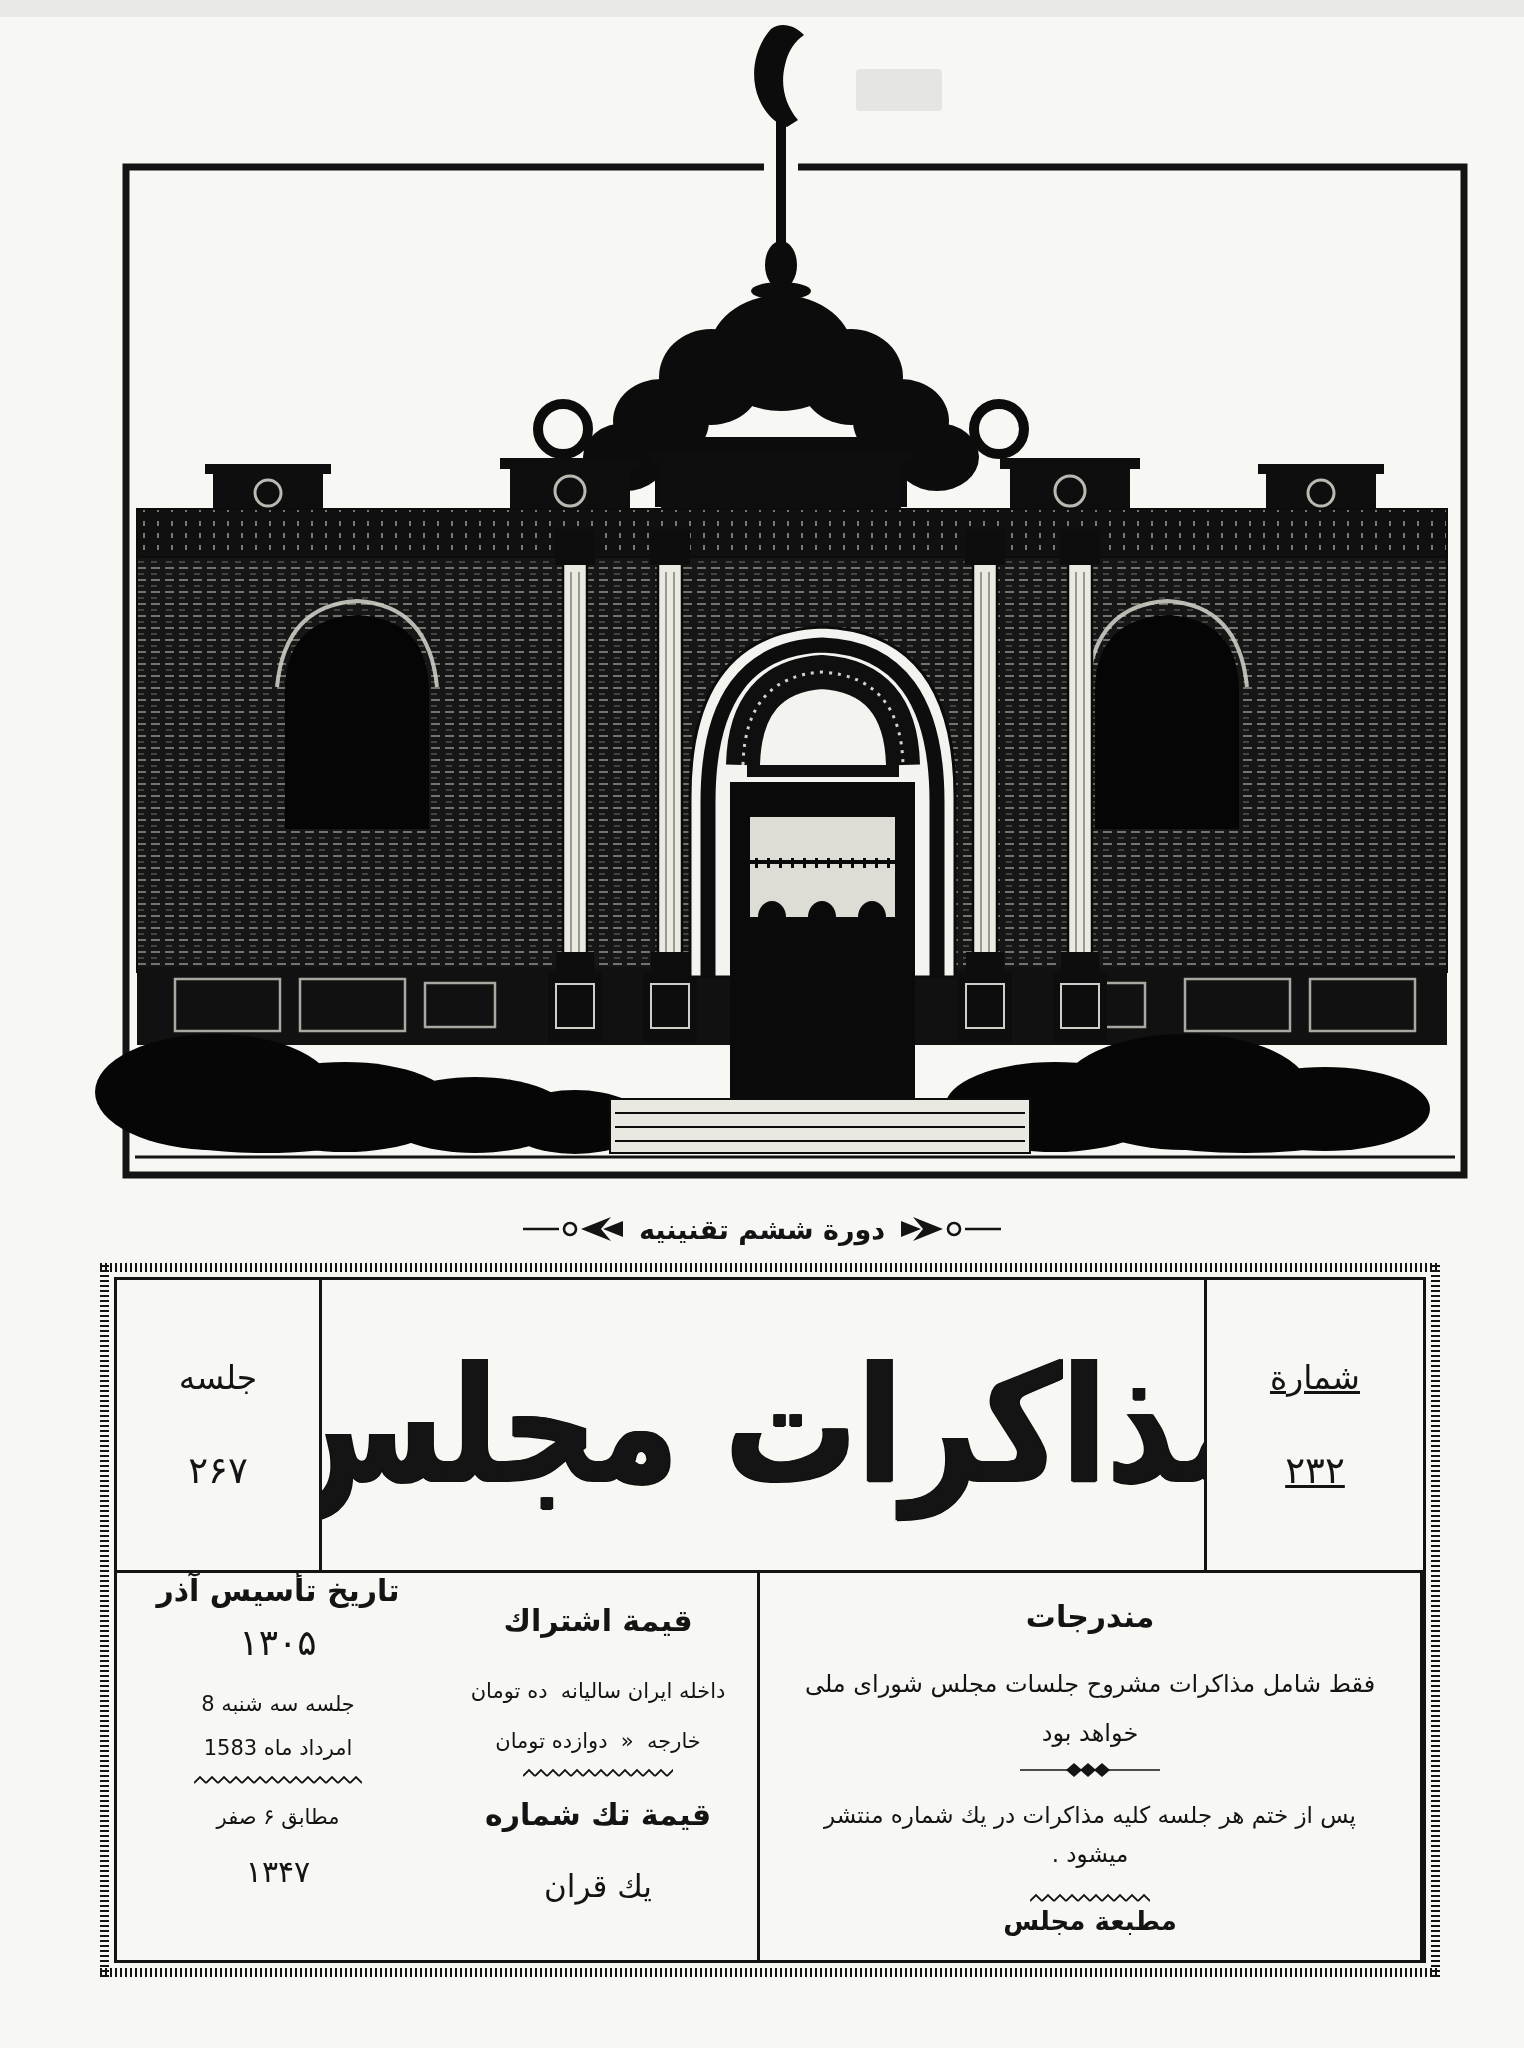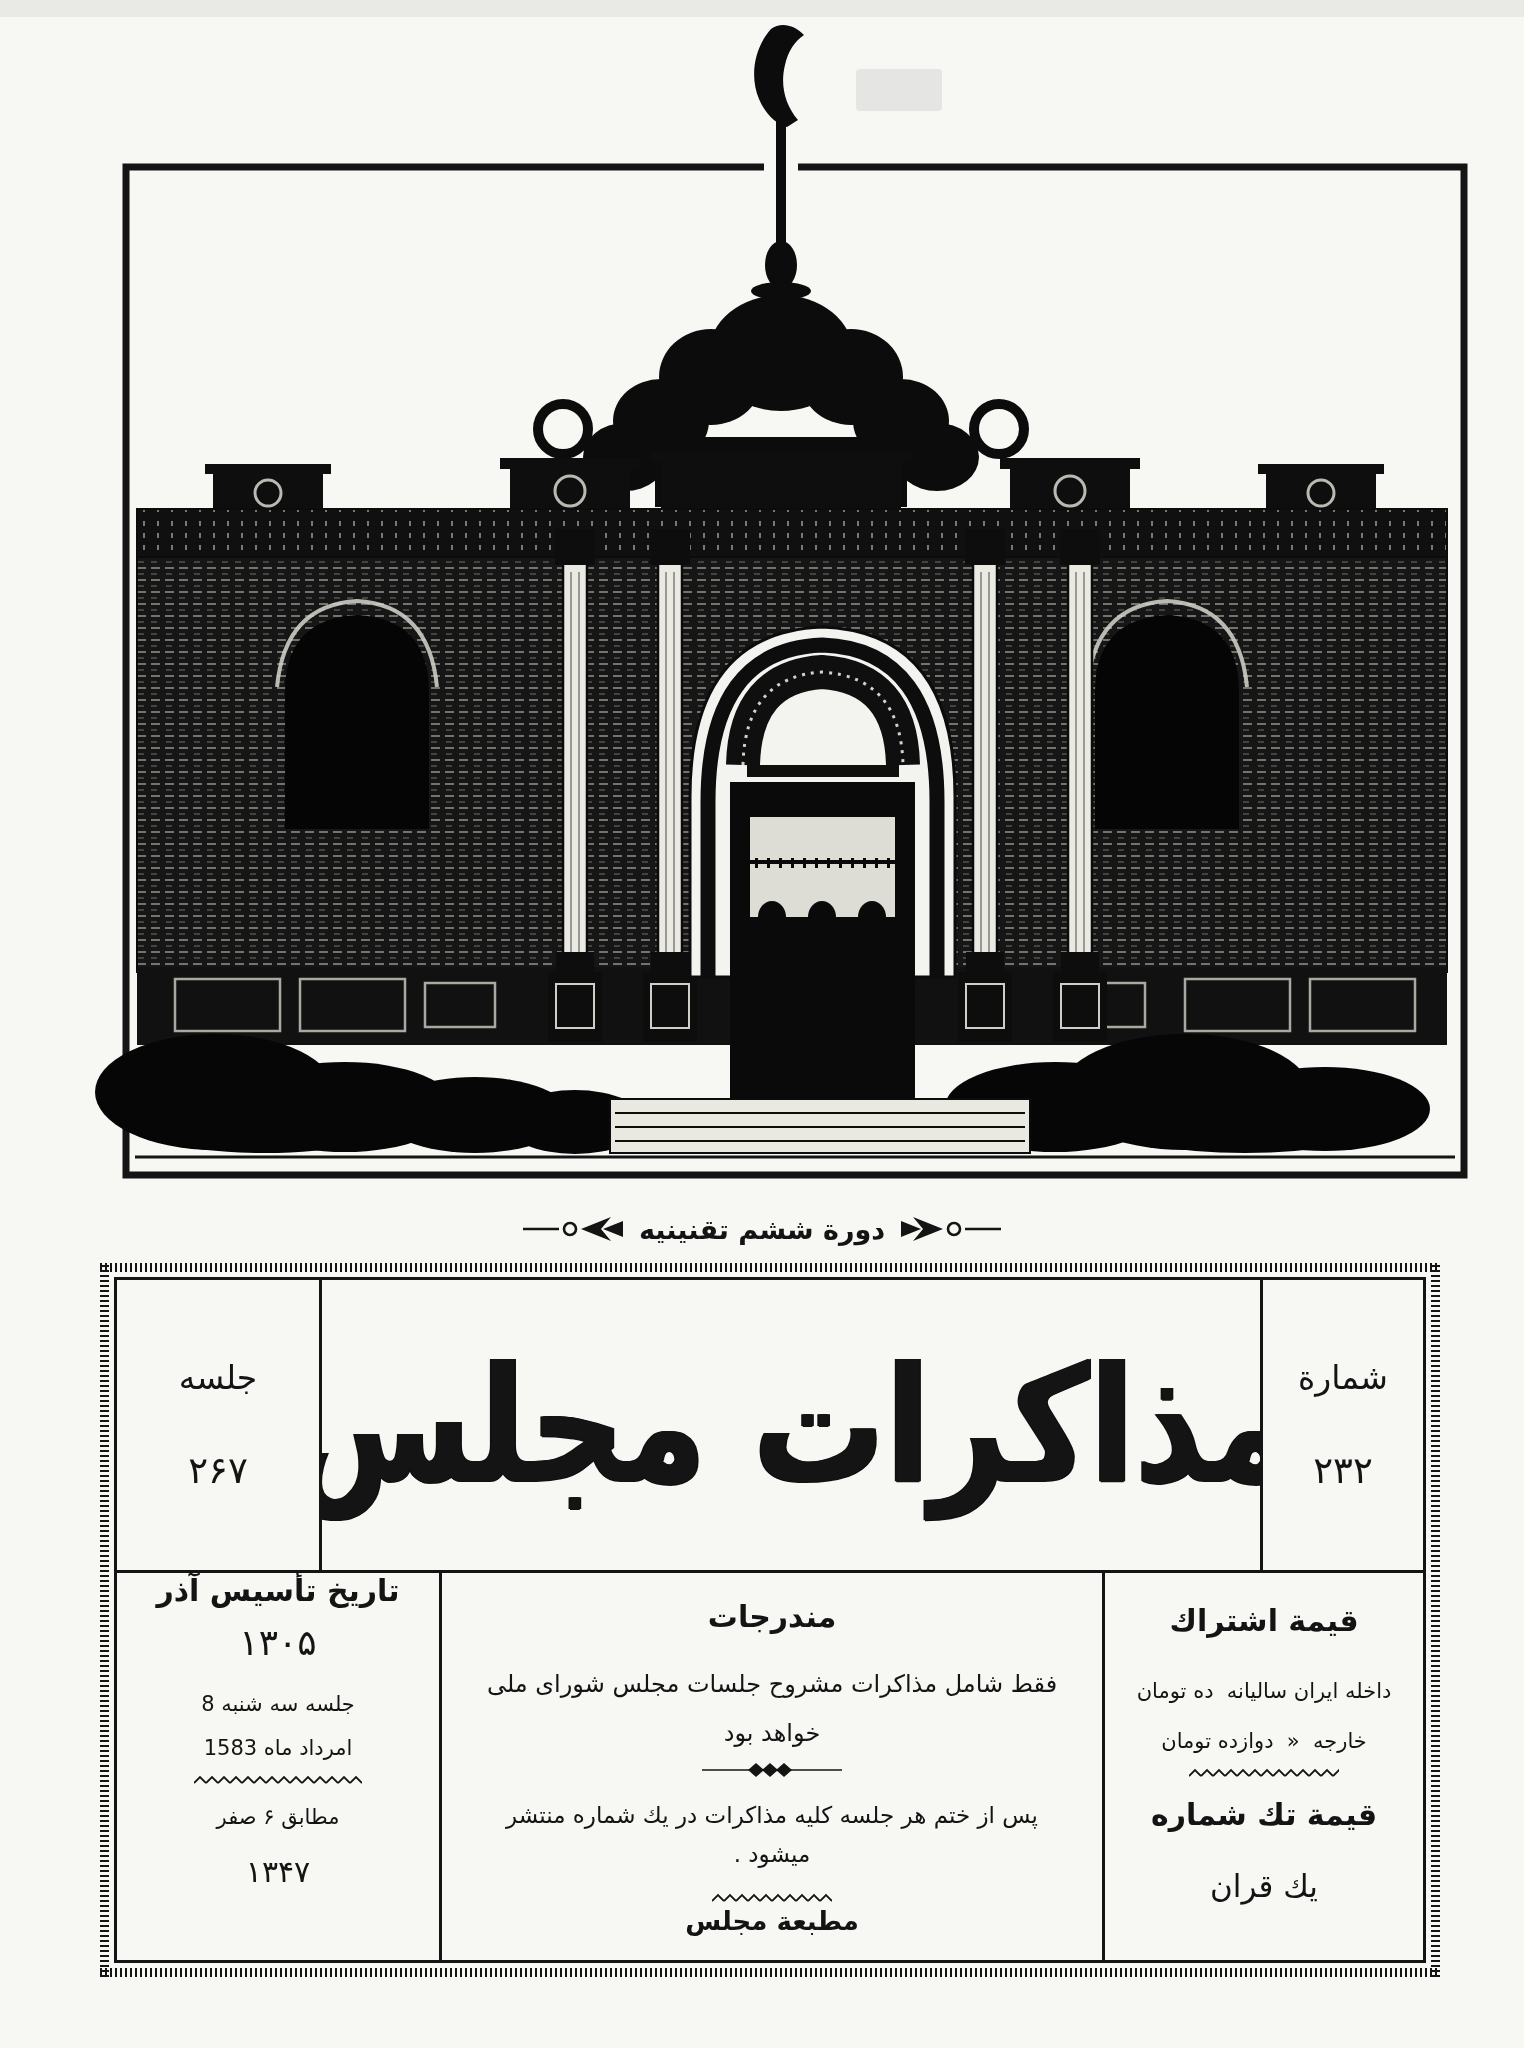--- a/index.html
+++ b/index.html
@@ -24,21 +24,21 @@
     background:repeating-linear-gradient(0deg,#141414 0 2px,rgba(0,0,0,0) 2px 5px);}
   .ht{top:0}.hb{bottom:0}.hl{left:0}.hr{right:0}
   .mast-inner{position:absolute;left:14px;top:14px;right:14px;bottom:14px;
     border:3px solid #141414;display:flex;flex-direction:column;}
   .row-top{height:290px;display:flex;border-bottom:3px solid #141414;}
   .row-bottom{flex:1;display:flex;}
   .cell{position:relative;}
   .cell-session{width:202px;border-radius:11px;}
   .cell-title{flex:1;border-left:3px solid #141414;border-right:3px solid #141414;
     display:flex;align-items:center;justify-content:center;overflow:hidden;}
-  .cell-issue{width:160px;}
+  .cell-issue{width:216px;text-decoration:underline;}
   .cell-founding{width:322px;}
   .cell-contents{flex:1;border-left:3px solid #141414;border-right:3px solid #141414;}
   .cell-subscription{width:318px;}
   .vstack{height:100%;display:flex;flex-direction:column;align-items:center;}
   .vcenter{justify-content:center;}
   .num-label{font-size:33px;}
   .num-value{font-size:37px;letter-spacing:4px;margin-top:52px;}
   .big-title{
     font-size:132px;font-weight:bold;white-space:nowrap;line-height:1;
     transform:scaleY(1.22);
@@ -274,20 +274,33 @@
             <div class="t-sm mt24">جلسه سه شنبه 8</div>
             <div class="t-sm mt8">امرداد ماه 1583</div>
             <svg class="svg-orn mt8" width="168" height="12">
               <rect width="168" height="12" fill="url(#zig)"></rect>
             </svg>
             <div class="t-sm mt14">مطابق ۶ صفر</div>
             <div class="year-md mt18">۱۳۴۷</div>
           </div>
         </div>
 
+        <div class="cell cell-subscription" dir="rtl">
+          <div class="vstack" style="padding-top:30px;">
+            <div class="h-lg">قيمة اشتراك</div>
+            <div class="t-sm mt36">داخله ايران ساليانه&nbsp; ده تومان</div>
+            <div class="t-sm mt14">خارجه&nbsp;&nbsp;«&nbsp;&nbsp;دوازده تومان</div>
+            <svg class="svg-orn mt8" width="150" height="12">
+              <rect width="150" height="12" fill="url(#zig)"></rect>
+            </svg>
+            <div class="h-lg mt18">قيمة تك شماره</div>
+            <div class="h-lg mt36" style="font-weight:normal;font-size:31px;">يك قران</div>
+          </div>
+        </div>
+
         <div class="cell cell-contents" dir="rtl">
           <div class="vstack" style="padding:26px 24px 0;">
             <div class="h-lg">مندرجات</div>
             <div class="t-md mt30" style="text-align:center;">فقط شامل مذاكرات مشروح جلسات مجلس شوراى ملى</div>
             <div class="t-md mt8">خواهد بود</div>
             <svg class="svg-orn mt8" width="140" height="16">
               <line x1="0" y1="8" x2="140" y2="8" stroke="#141414" stroke-width="1.6"></line>
               <g fill="#141414">
                 <polygon points="46,8 54,1 62,8 54,15"></polygon>
                 <polygon points="60,8 68,1 76,8 68,15"></polygon>
@@ -295,30 +308,17 @@
               </g>
             </svg>
             <div class="t-md mt18" style="font-size:23px;text-align:center;">پس از ختم هر جلسه كليه مذاكرات در يك شماره منتشر ميشود&nbsp;.</div>
             <svg class="svg-orn mt18" width="120" height="12">
               <rect width="120" height="12" fill="url(#zig)"></rect>
             </svg>
             <div class="h-md" style="margin-top:2px;">مطبعة مجلس</div>
           </div>
         </div>
 
-        <div class="cell cell-subscription" dir="rtl">
-          <div class="vstack" style="padding-top:30px;">
-            <div class="h-lg">قيمة اشتراك</div>
-            <div class="t-sm mt36">داخله ايران ساليانه&nbsp; ده تومان</div>
-            <div class="t-sm mt14">خارجه&nbsp;&nbsp;«&nbsp;&nbsp;دوازده تومان</div>
-            <svg class="svg-orn mt8" width="150" height="12">
-              <rect width="150" height="12" fill="url(#zig)"></rect>
-            </svg>
-            <div class="h-lg mt18">قيمة تك شماره</div>
-            <div class="h-lg mt36" style="font-weight:normal;font-size:31px;">يك قران</div>
-          </div>
-        </div>
-
       </div>
     </div>
   </div>
 
 </div>
 
 </body></html>

